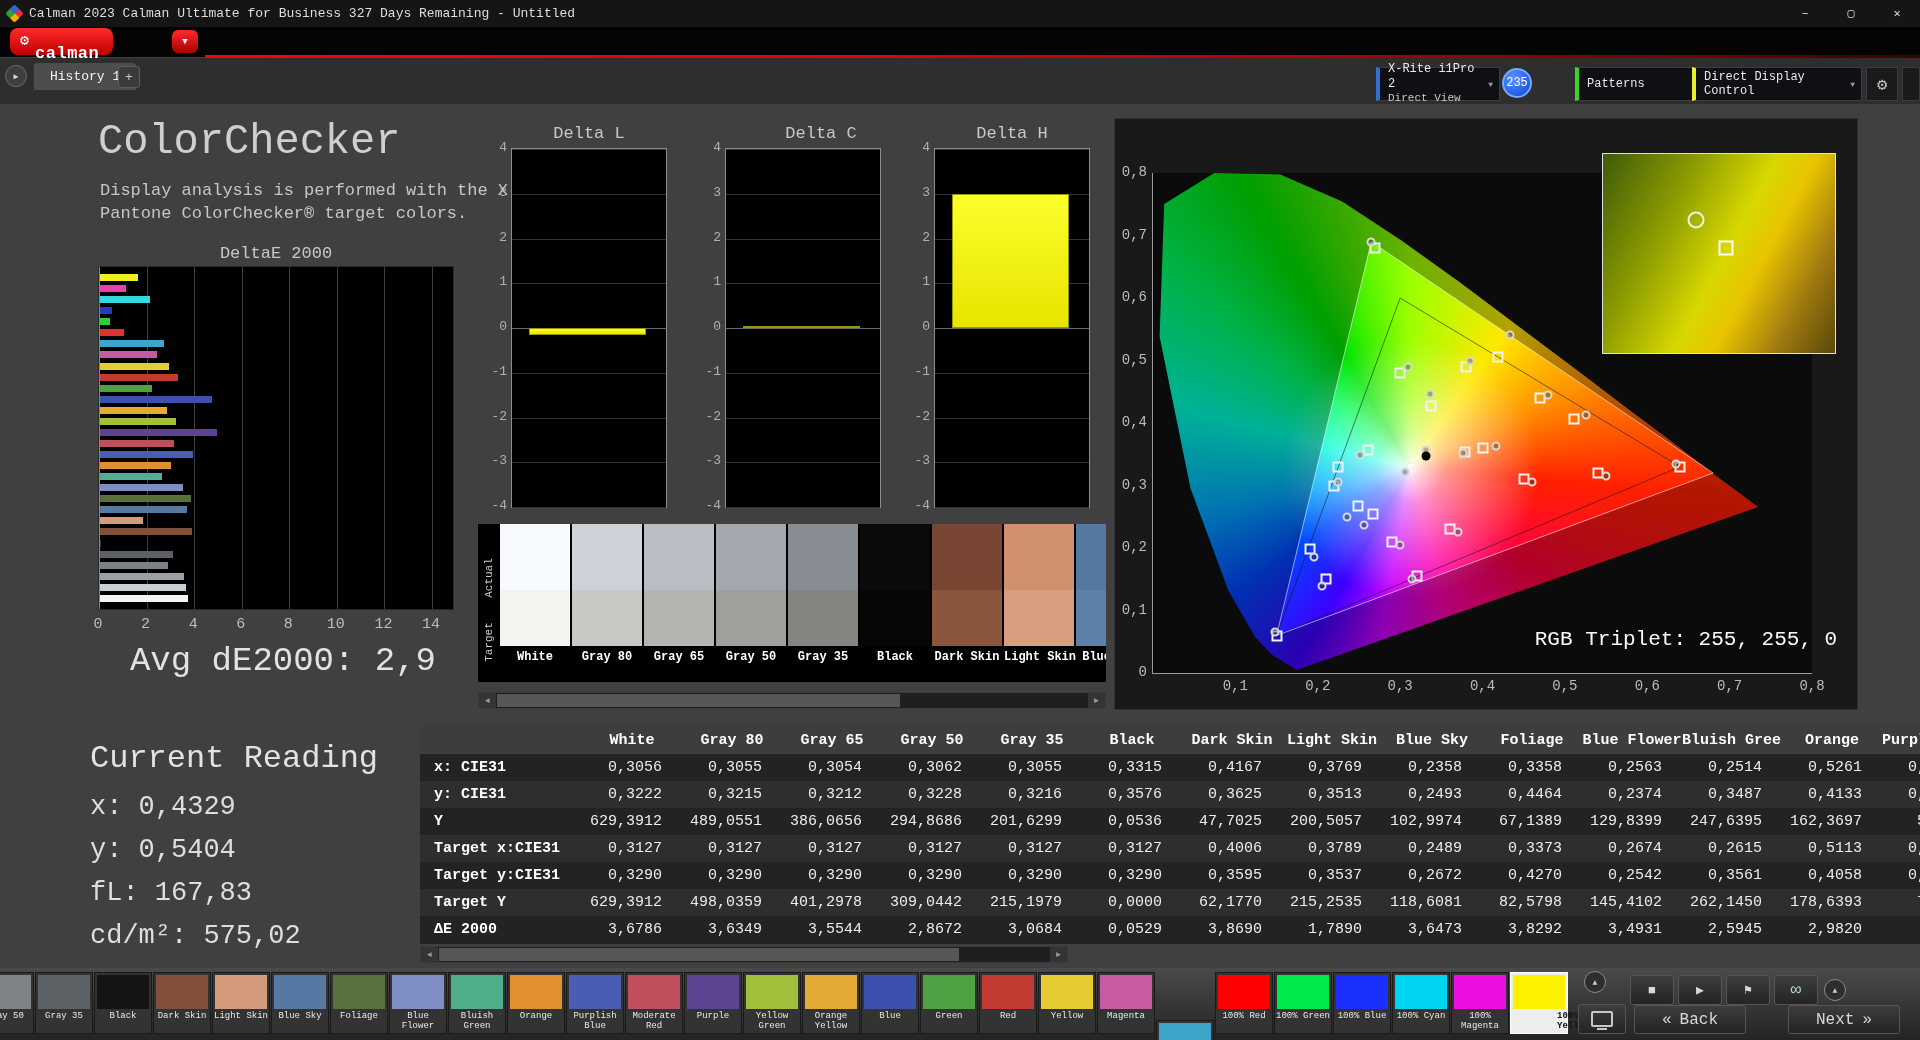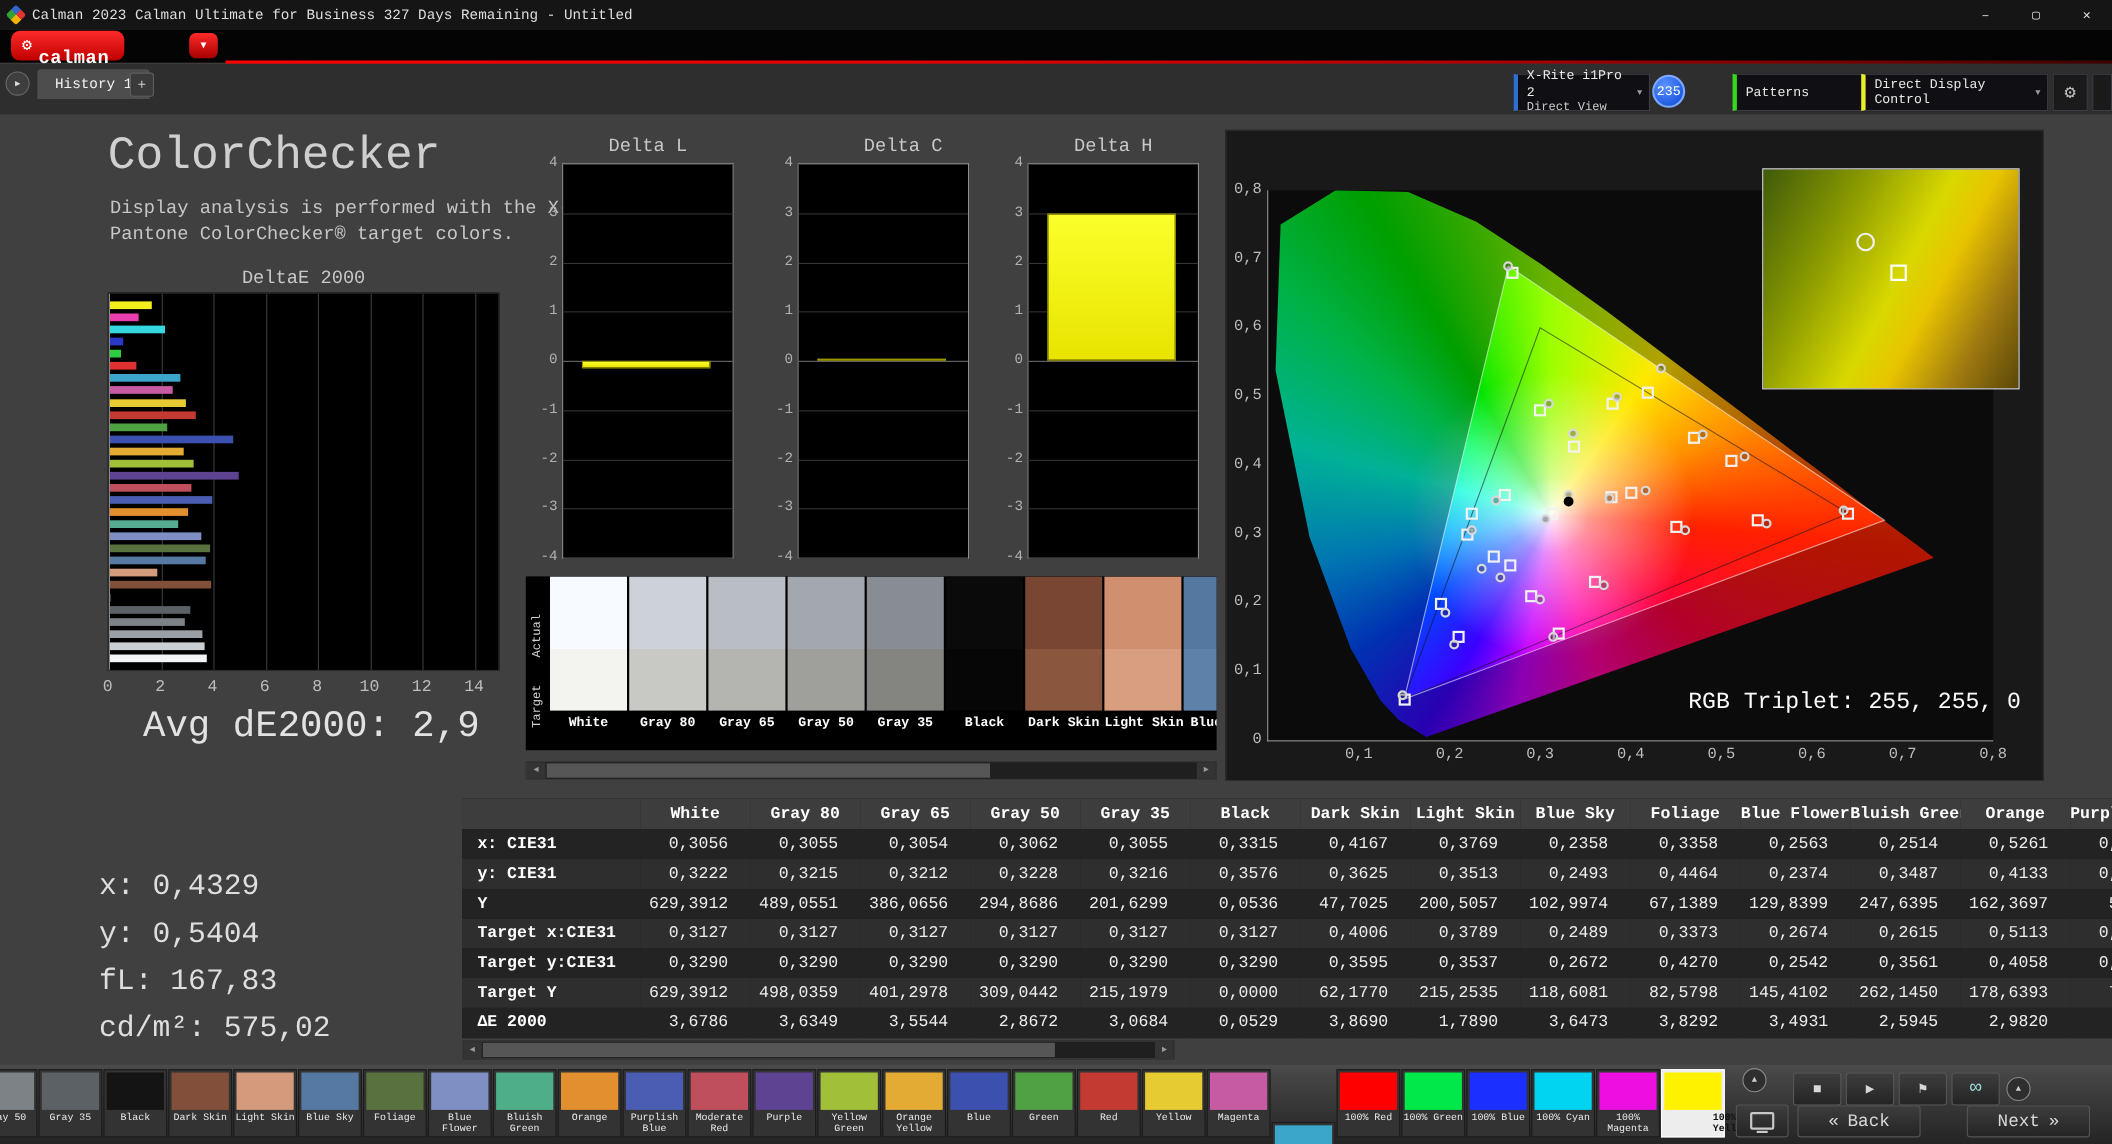--- a/index.html
+++ b/index.html
@@ -264,20 +264,21 @@
       <div class="de-xtick" style="left: 0px;">0</div>
       <div class="de-xtick" style="left: 47.5714px;">2</div>
       <div class="de-xtick" style="left: 95.1429px;">4</div>
       <div class="de-xtick" style="left: 142.714px;">6</div>
       <div class="de-xtick" style="left: 190.286px;">8</div>
       <div class="de-xtick" style="left: 237.857px;">10</div>
       <div class="de-xtick" style="left: 285.429px;">12</div>
       <div class="de-xtick" style="left: 333px;">14</div>
     </div>
   <div class="avg-line">Avg dE2000: 2,9</div>
+  <div class="cr-title">Current Reading</div>
   <div class="cr-line" style="top:792px">x: 0,4329</div>
   <div class="cr-line" style="top:835px">y: 0,5404</div>
   <div class="cr-line" style="top:878px">fL: 167,83</div>
   <div class="cr-line" style="top:921px">cd/m²: 575,02</div>
 
   <div class="dtitle" style="left:511px">Delta L</div>
   <div class="dtitle" style="left:743px">Delta C</div>
   <div class="dtitle" style="left:934px">Delta H</div>
   <div class="dlabels" id="dlabels-L" style="left:487px">
       <div class="dytick" style="top: -8px;">4</div>

